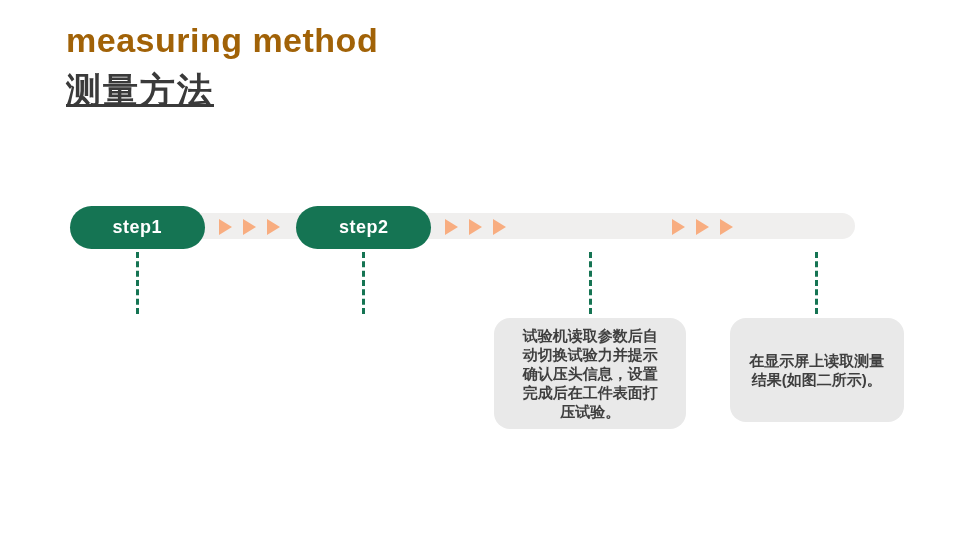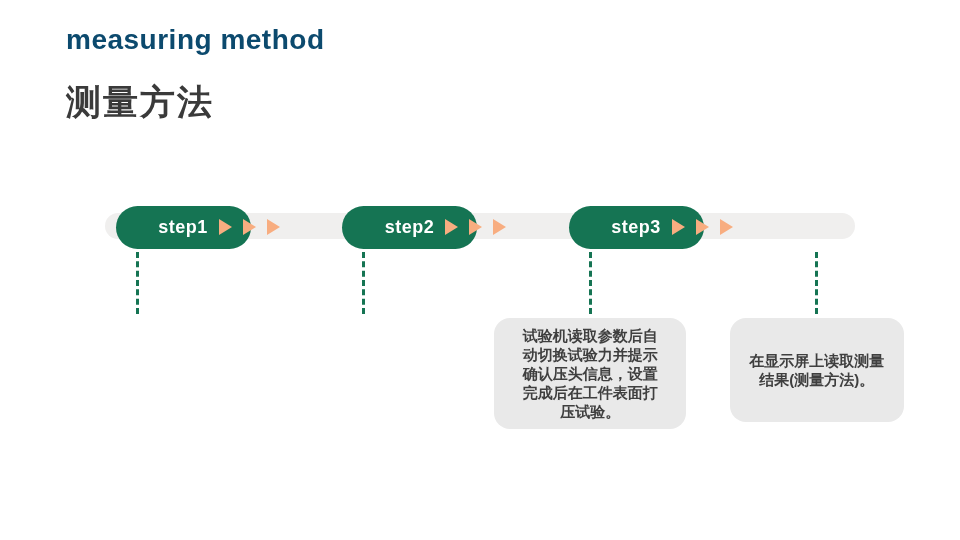--- a/index.html
+++ b/index.html
@@ -16,33 +16,34 @@
     overflow: hidden;
   }
 
   
   .titles {
     position: absolute;
     left: 66px;
     top: 20px;
   }
   .title-en {
-    font-size: 28px;
-    font-weight: bold;
-    color: #0c4a6e;
+    font-size: 34px;
+    font-weight: bold;
+    color: #a16207;
     letter-spacing: 0.5px;
     line-height: 40px;
   }
   .title-zh {
-    margin-top: 20px;
+    margin-top: 8px;
     font-size: 35px;
     font-weight: bold;
     color: #3a3a3a;
     letter-spacing: 2px;
     line-height: 44px;
+    text-decoration: underline;
   }
 
   
   .band {
     position: absolute;
     left: 105px;
     top: 213px;
     width: 750px;
     height: 26px;
     background: #f0efee;
@@ -56,21 +57,21 @@
     left: 24px;
     top: 206px;
     width: 906px;
     height: 43px;
     display: flex;
     z-index: 1;
   }
   .pcol {
     width: 226.5px;
     display: flex;
-    justify-content: flex-end;
+    justify-content: center;
   }
   .pill {
     width: 135px;
     height: 43px;
     background: #157453;
     border-radius: 21.5px;
     color: #ffffff;
     font-size: 18px;
     font-weight: bold;
     display: flex;
@@ -149,23 +150,20 @@
 
   <div class="band"></div>
 
   <div class="pill-row">
     <div class="pcol">
       <div class="pill">step1</div>
     </div>
     <div class="pcol">
       <div class="pill">step2</div>
     </div>
-    <div class="pcol">
-      <div class="pill">step3</div>
-    </div>
 
     <div class="arrows g1">
       <span class="tri"></span>
       <span class="tri"></span>
       <span class="tri"></span>
     </div>
     <div class="arrows g2">
       <span class="tri"></span>
       <span class="tri"></span>
       <span class="tri"></span>
@@ -188,17 +186,17 @@
       <div class="dash"></div>
       <div class="desc-box">试验机读取参数后自
 动切换试验力并提示
 确认压头信息，设置
 完成后在工件表面打
 压试验。</div>
     </div>
     <div class="col">
       <div class="dash"></div>
       <div class="desc-box">在显示屏上读取测量
-结果(测量方法)。</div>
+结果(如图二所示)。</div>
     </div>
   </div>
 
 </div>
 
 </body></html>

